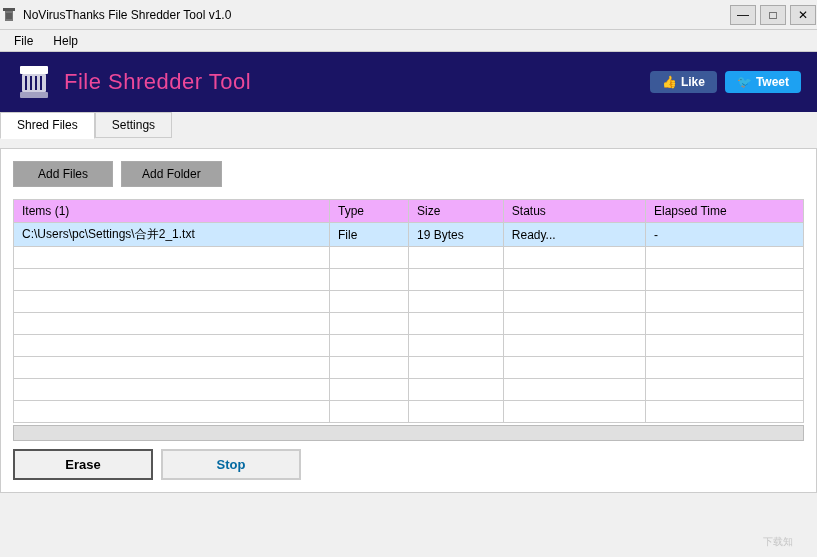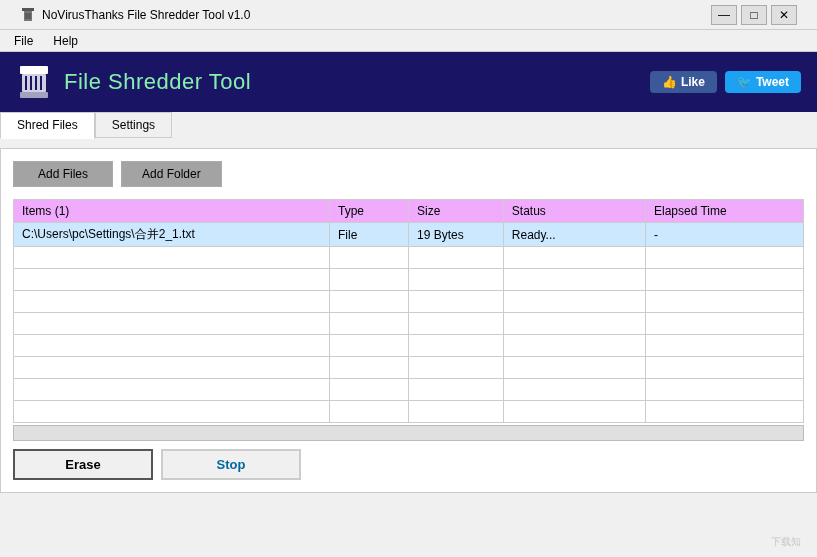--- a/index.html
+++ b/index.html
@@ -12,21 +12,21 @@
       overflow: hidden;
     }
 
     
     .title-bar {
       background: #f0f0f0;
       height: 30px;
       display: flex;
       align-items: center;
       justify-content: space-between;
-      padding: 0 20px;
+      padding: 0 1px;
       border-bottom: 1px solid #ccc;
     }
     .title-bar-left {
       display: flex;
       align-items: center;
       gap: 6px;
       font-size: 12px;
     }
     .title-bar-icon {
       width: 16px;
@@ -75,21 +75,21 @@
     .header-left {
       display: flex;
       align-items: center;
       gap: 12px;
     }
     .shredder-icon {
       width: 36px;
       height: 36px;
     }
     .app-title {
-      color: #86efac;
+      color: #ec4899;
       font-size: 22px;
       font-weight: 400;
       letter-spacing: 0.5px;
     }
     .header-buttons {
       display: flex;
       gap: 8px;
     }
     .social-btn {
       padding: 4px 12px;
@@ -386,15 +386,15 @@
       </div>
       <div class="action-buttons">
         <button class="action-btn erase">Erase</button>
         <button class="action-btn disabled">Stop</button>
       </div>
     </div>
 
   </div>
 </div>
 
-<div class="watermark" style="position:fixed; bottom:8px; right:16px; opacity:0.4; font-size:10px; color:#888;">
+<div class="watermark" style="position:fixed; bottom:8px; right:24px; opacity:0.4; font-size:10px; color:#888;">
   下载知
 </div>
 
 </body></html>

